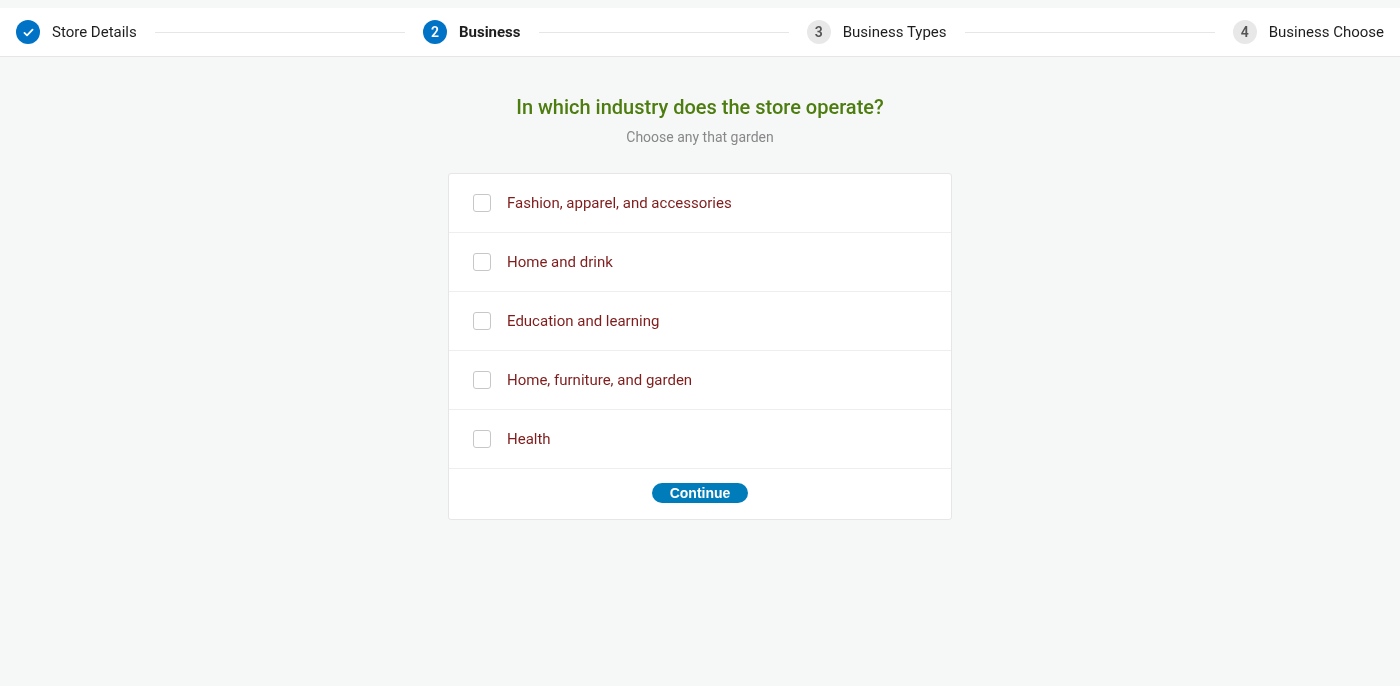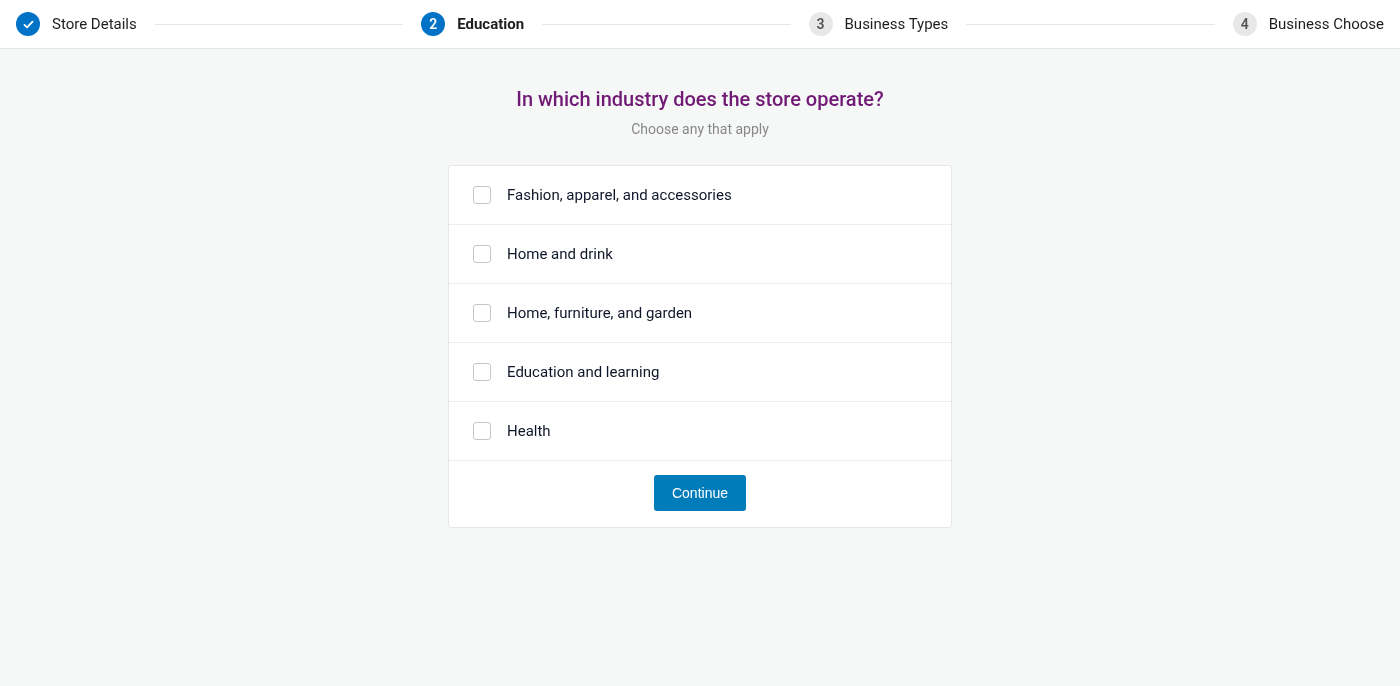--- a/index.html
+++ b/index.html
@@ -12,20 +12,21 @@
       overflow: hidden;
     }
 
     
     .stepper {
       display: flex;
       align-items: center;
       background: #fff;
       border-bottom: 1px solid #e6e6e6;
       padding: 12px 16px;
+      margin-top: 8px;
     }
     .step {
       display: flex;
       align-items: center;
       gap: 12px;
       white-space: nowrap;
     }
     .step-circle {
       width: 24px;
       height: 24px;
@@ -53,21 +54,21 @@
     
     .content {
       display: flex;
       flex-direction: column;
       align-items: center;
       padding-top: 38px;
     }
     .question-title {
       font-size: 20px;
       font-weight: 500;
-      color: #701a75;
+      color: #4d7c0f;
       text-align: center;
     }
     .question-sub {
       font-size: 14px;
       color: #888;
       text-align: center;
       margin-top: 10px;
       margin-bottom: 28px;
     }
 
@@ -88,35 +89,36 @@
     }
     .option-row:last-of-type { border-bottom: 1px solid #eeeeee; }
     .checkbox {
       width: 18px;
       height: 18px;
       border: 1px solid #c7c7c7;
       border-radius: 3px;
       flex-shrink: 0;
       background: #fff;
     }
-    .option-label { font-size: 15px; color: #0f172a; }
+    .option-label { font-size: 15px; color: #7f1d1d; }
 
     .footer-row {
       display: flex;
       justify-content: center;
       padding: 14px 0 16px;
     }
     .continue-btn {
       background: #007cba;
       color: #fff;
       border: none;
-      border-radius: 3px;
-      padding: 10px 18px;
+      border-radius: 10px;
+      padding: 2px 18px;
       font-size: 14px;
       cursor: pointer;
+      font-weight: bold;
     }
   </style>
 </head>
 <body>
 
 <div class="stepper">
 
   <div class="step">
     <span class="step-circle completed">
       <span class="check-icon">
@@ -125,65 +127,65 @@
           </svg>
       </span>
     </span>
     <span class="step-label">Store Details</span>
   </div>
 
   <div class="step-divider"></div>
 
   <div class="step">
     <span class="step-circle current">2</span>
-    <span class="step-label current">Education</span>
+    <span class="step-label current">Business</span>
   </div>
 
   <div class="step-divider"></div>
 
   <div class="step">
     <span class="step-circle upcoming">3</span>
     <span class="step-label">Business Types</span>
   </div>
 
   <div class="step-divider"></div>
 
   <div class="step">
     <span class="step-circle upcoming">4</span>
     <span class="step-label">Business Choose</span>
   </div>
 
 </div>
 
 <div class="content">
   <h1 class="question-title">In which industry does the store operate?</h1>
-  <div class="question-sub">Choose any that apply</div>
+  <div class="question-sub">Choose any that garden</div>
 
   <div class="card">
 
     <label class="option-row">
       <span class="checkbox"></span>
       <span class="option-label">Fashion, apparel, and accessories</span>
     </label>
 
 
 
     <label class="option-row">
       <span class="checkbox"></span>
       <span class="option-label">Home and drink</span>
     </label>
 
     <label class="option-row">
       <span class="checkbox"></span>
-      <span class="option-label">Home, furniture, and garden</span>
+      <span class="option-label">Education and learning</span>
     </label>
 
     <label class="option-row">
       <span class="checkbox"></span>
-      <span class="option-label">Education and learning</span>
+      <span class="option-label">Home, furniture, and garden</span>
     </label>
 
     <label class="option-row">
       <span class="checkbox"></span>
       <span class="option-label">Health</span>
     </label>
 
     <div class="footer-row">
       <button class="continue-btn">Continue</button>
     </div>

